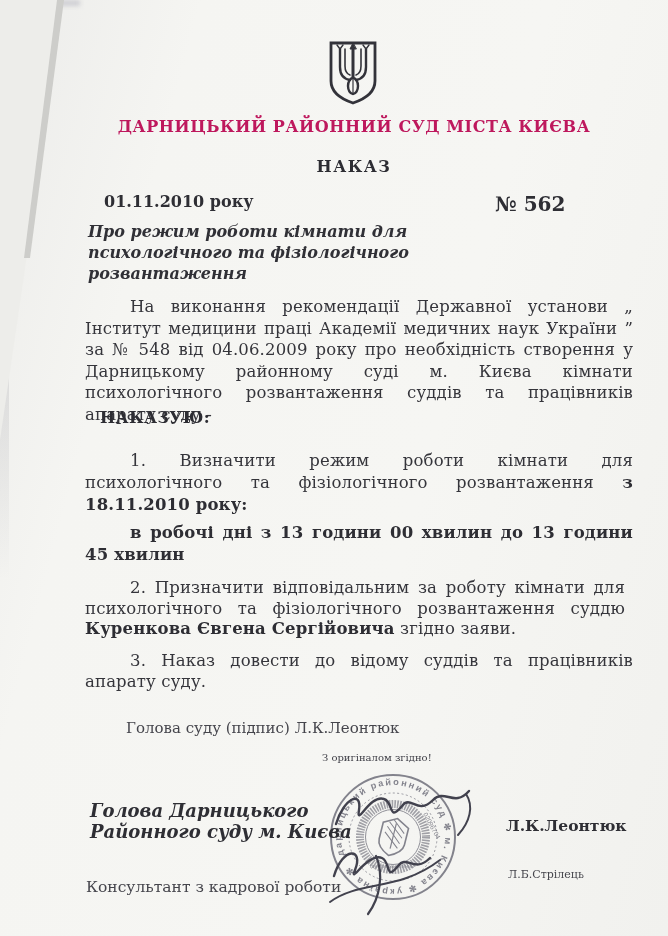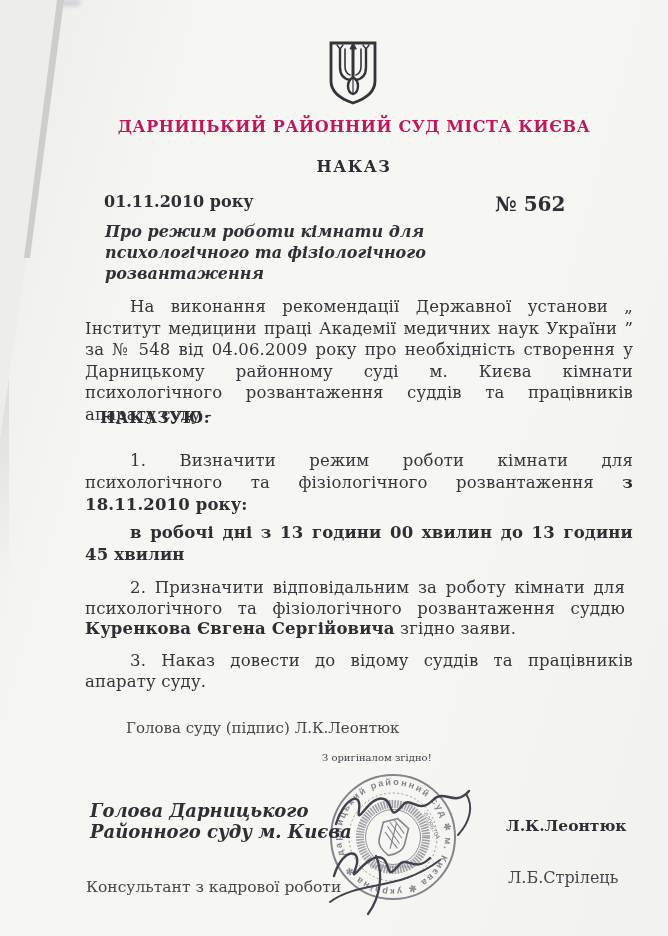--- a/index.html
+++ b/index.html
@@ -16,36 +16,36 @@
   .edge-strip{left:0;top:0;width:9px;height:580px;
     background:linear-gradient(to bottom,rgba(148,148,156,.8),rgba(148,148,156,.35) 45%,rgba(148,148,156,0));}
   
   .doc-title{left:40px;top:117px;width:628px;text-align:center;font-weight:bold;
     font-size:16px;letter-spacing:.6px;color:#be185d;}
   .doc-kind{left:40px;top:157px;width:628px;text-align:center;font-weight:bold;
     font-size:16px;letter-spacing:1.5px;color:#2d2d33;}
   .doc-date{left:104px;top:192px;font-weight:bold;font-size:16px;color:#2e2e34;}
   .doc-number{left:495px;top:192px;font-weight:bold;font-size:20px;color:#2e2e34;}
   .subject{left:88px;top:221px;width:330px;font-weight:bold;font-style:italic;
-    font-size:16px;line-height:21px;white-space:pre-line;color:#303036;margin-left:17px;}
+    font-size:16px;line-height:21px;white-space:pre-line;color:#303036;}
   .para{left:85px;width:548px;font-size:16.5px;letter-spacing:.15px;line-height:21.5px;
     text-align:justify;text-indent:45px;margin:0;}
   .preamble{top:296px;}
   .order-word{left:100px;top:408px;font-weight:bold;font-size:16px;color:#2d2d33;letter-spacing:.4px;}
   .item1{top:450px;line-height:22px;}
   .schedule{top:522px;line-height:22px;font-weight:bold;color:#2e2e34;}
   .item2{top:578px;width:540px;line-height:20.5px;}
   .item3{top:650px;line-height:21px;}
   .signoff{left:126px;top:719px;font-size:15px;color:#45454c;}
   .certify{left:322px;top:752px;font-size:10px;color:#3d3d45;}
   .sig-title-1{left:90px;top:800px;font-weight:bold;font-size:18px;line-height:21px;
     white-space:pre-line;color:#2e2e34;font-style:italic;}
   .sig-name-1{left:506px;top:816px;font-weight:bold;font-size:15.5px;color:#2e2e34;}
   .sig-title-2{left:86px;top:866px;font-size:15.5px;color:#45454c;margin-top:12px;}
-  .sig-name-2{left:508px;top:868px;font-size:16px;color:#45454c;}
+  .sig-name-2{left:508px;top:868px;font-size:11px;color:#45454c;}
   b.inline-bold{color:#2d2d33;}
 </style>
 </head>
 <body>
 
 <div class="abs smudge-tl"></div>
 <div class="abs smudge-t2"></div>
 <div class="abs edge-strip"></div>
 <svg class="abs" style="left:0;top:0;" width="90" height="470" viewBox="0 0 90 470">
   <polygon points="0,0 58,0 26,262 0,440" fill="#ededea"></polygon>

